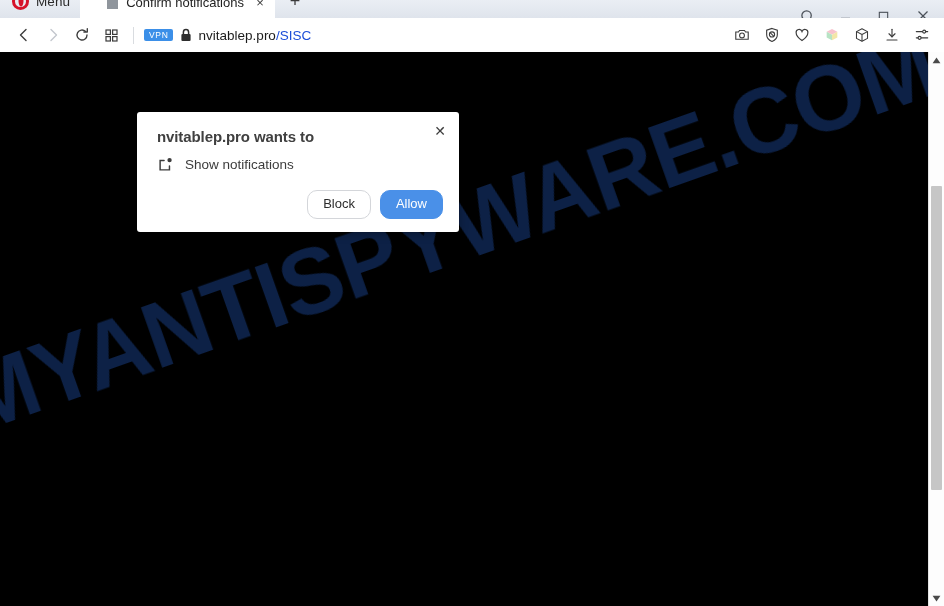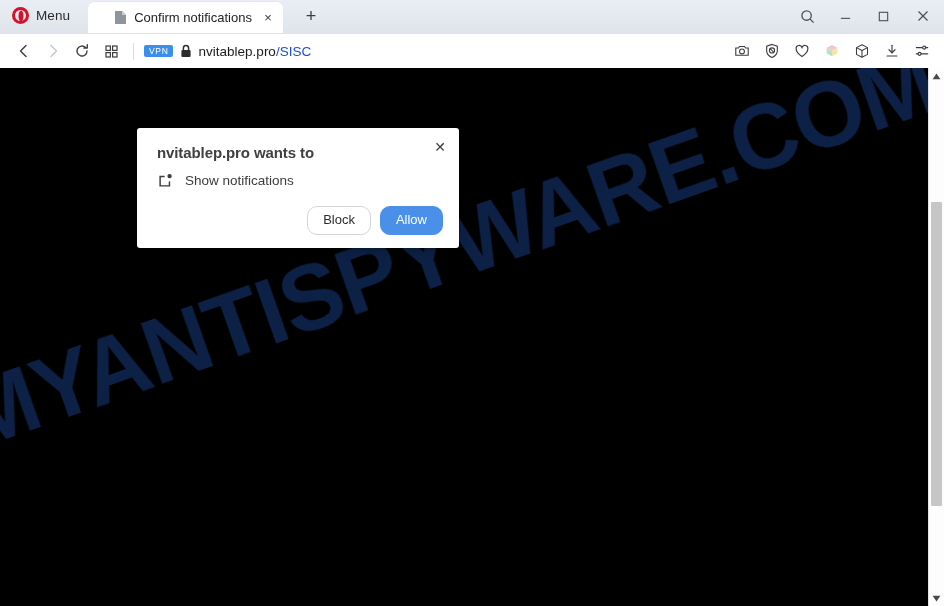--- a/index.html
+++ b/index.html
@@ -20,27 +20,26 @@
     width: 944px;
     height: 606px;
     position: relative;
     display: flex;
     flex-direction: column;
     background: #ffffff;
   }
 
   
   .tabstrip {
-    height: 34px;
+    height: 18px;
     background: linear-gradient(#eaeef4, #dfe4ec);
     display: flex;
-    align-items: center;
+    align-items: flex-end;
     position: relative;
     flex: none;
-    gap: 8px;
   }
   .menu-btn {
     display: flex;
     align-items: center;
     gap: 7px;
     height: 28px;
     padding: 0 10px 0 12px;
     margin-bottom: 3px;
     cursor: default;
   }

